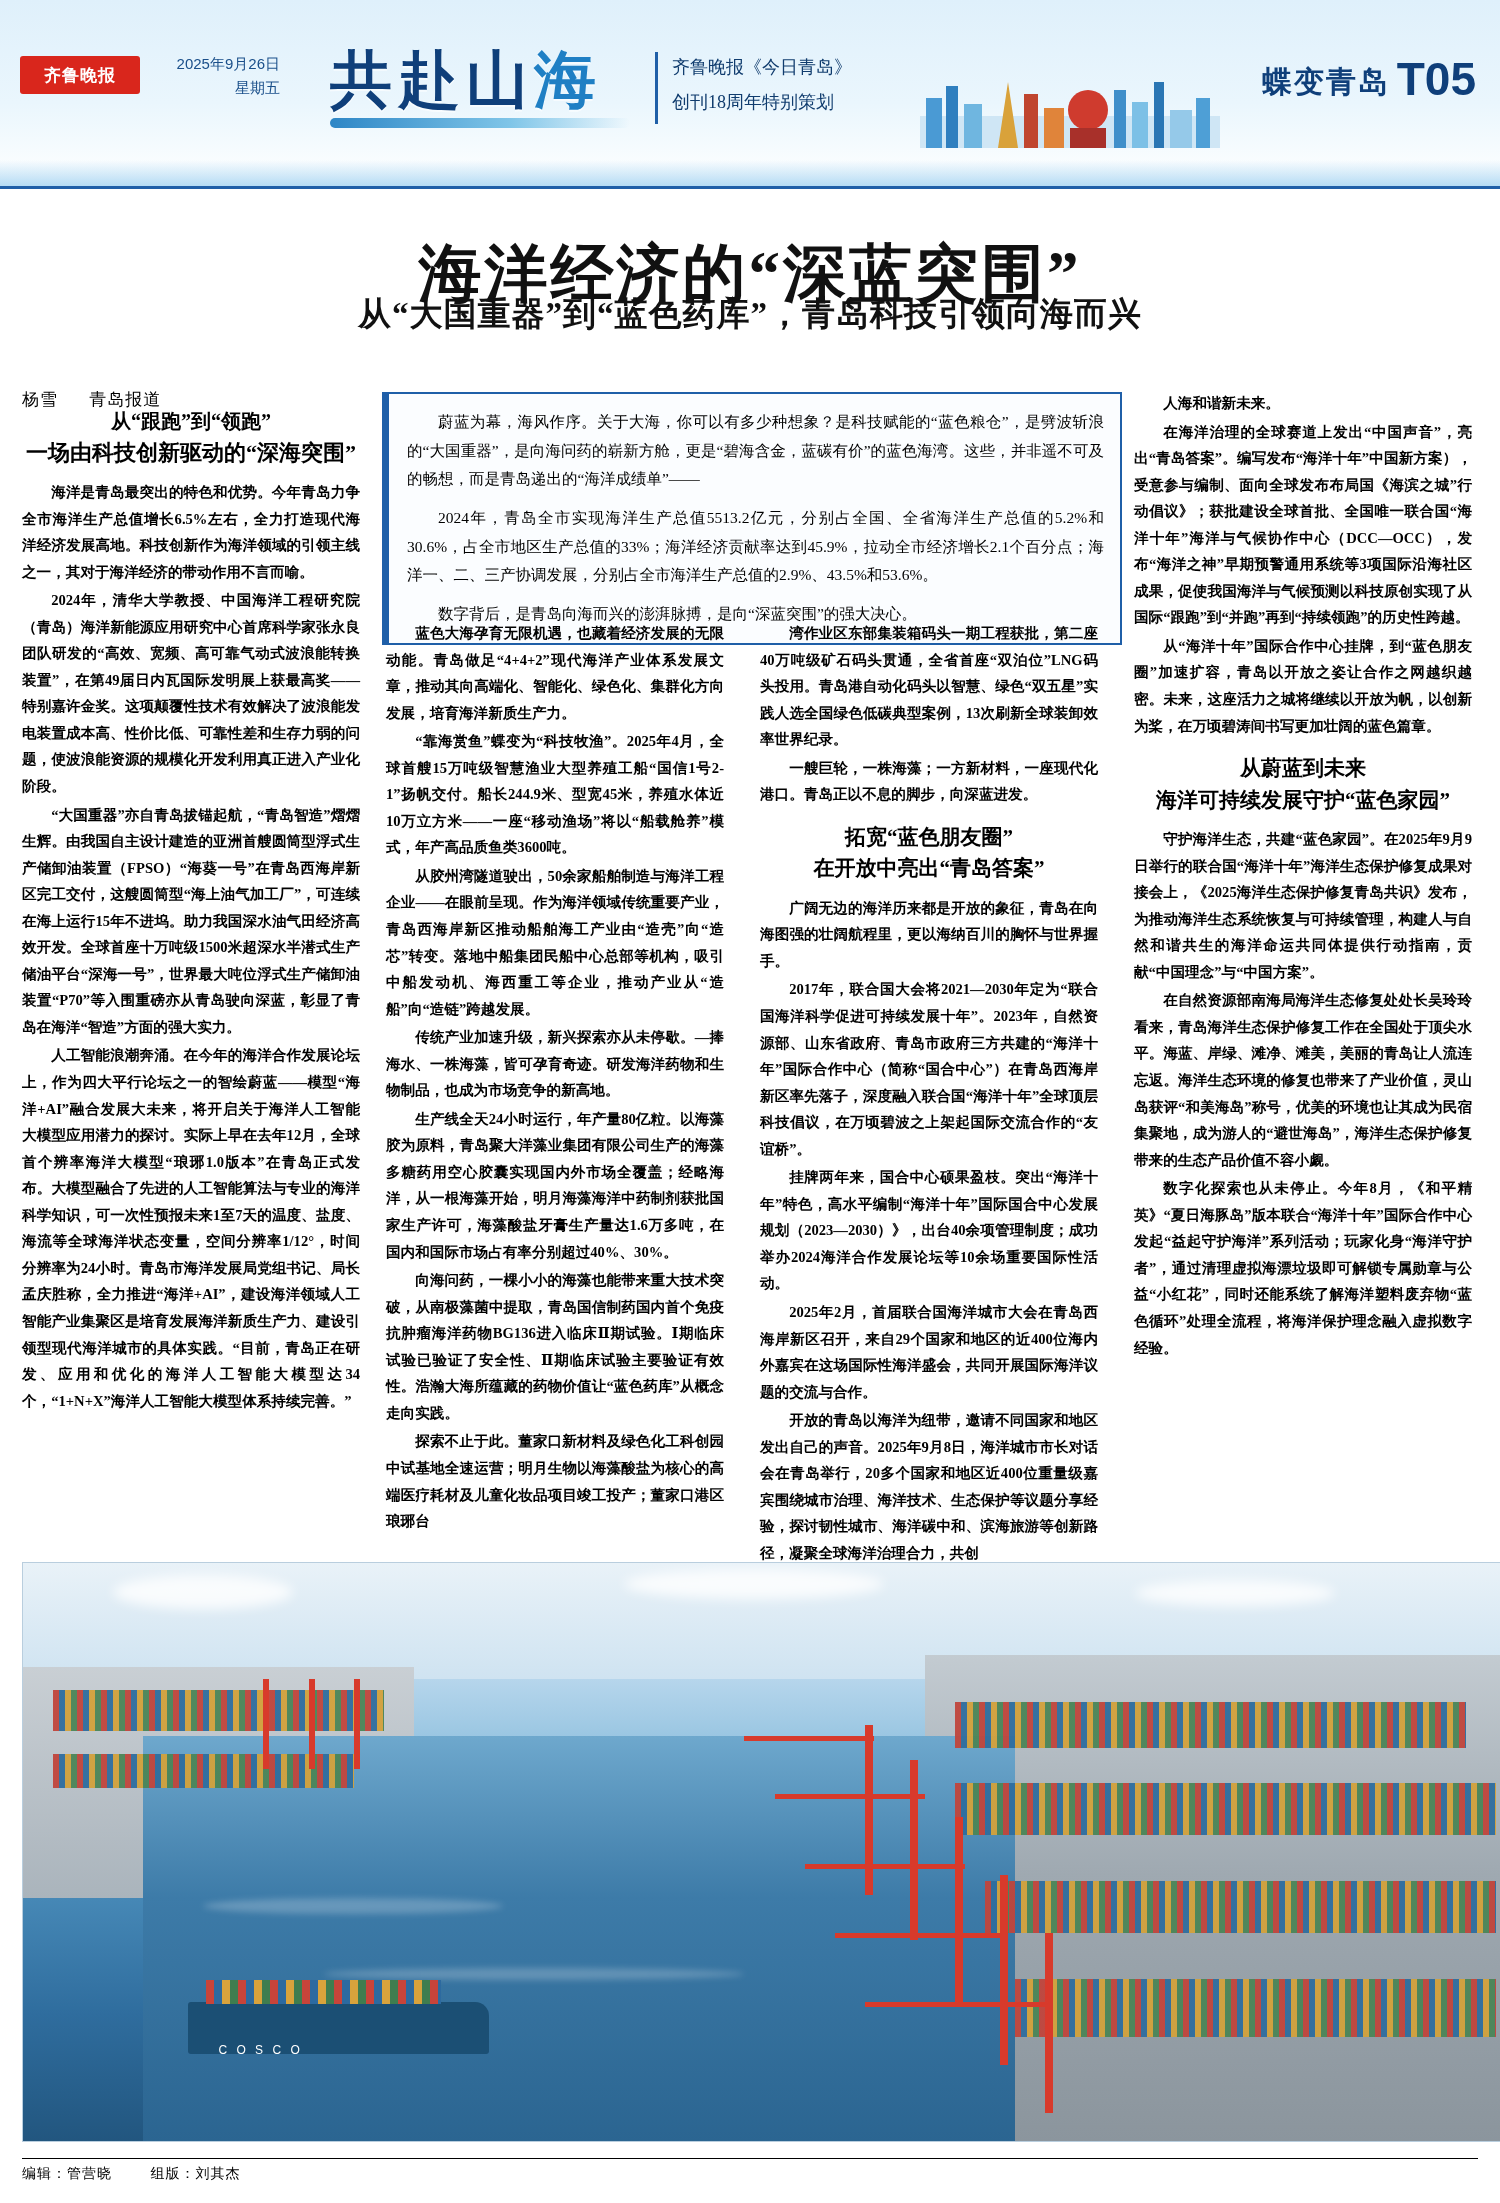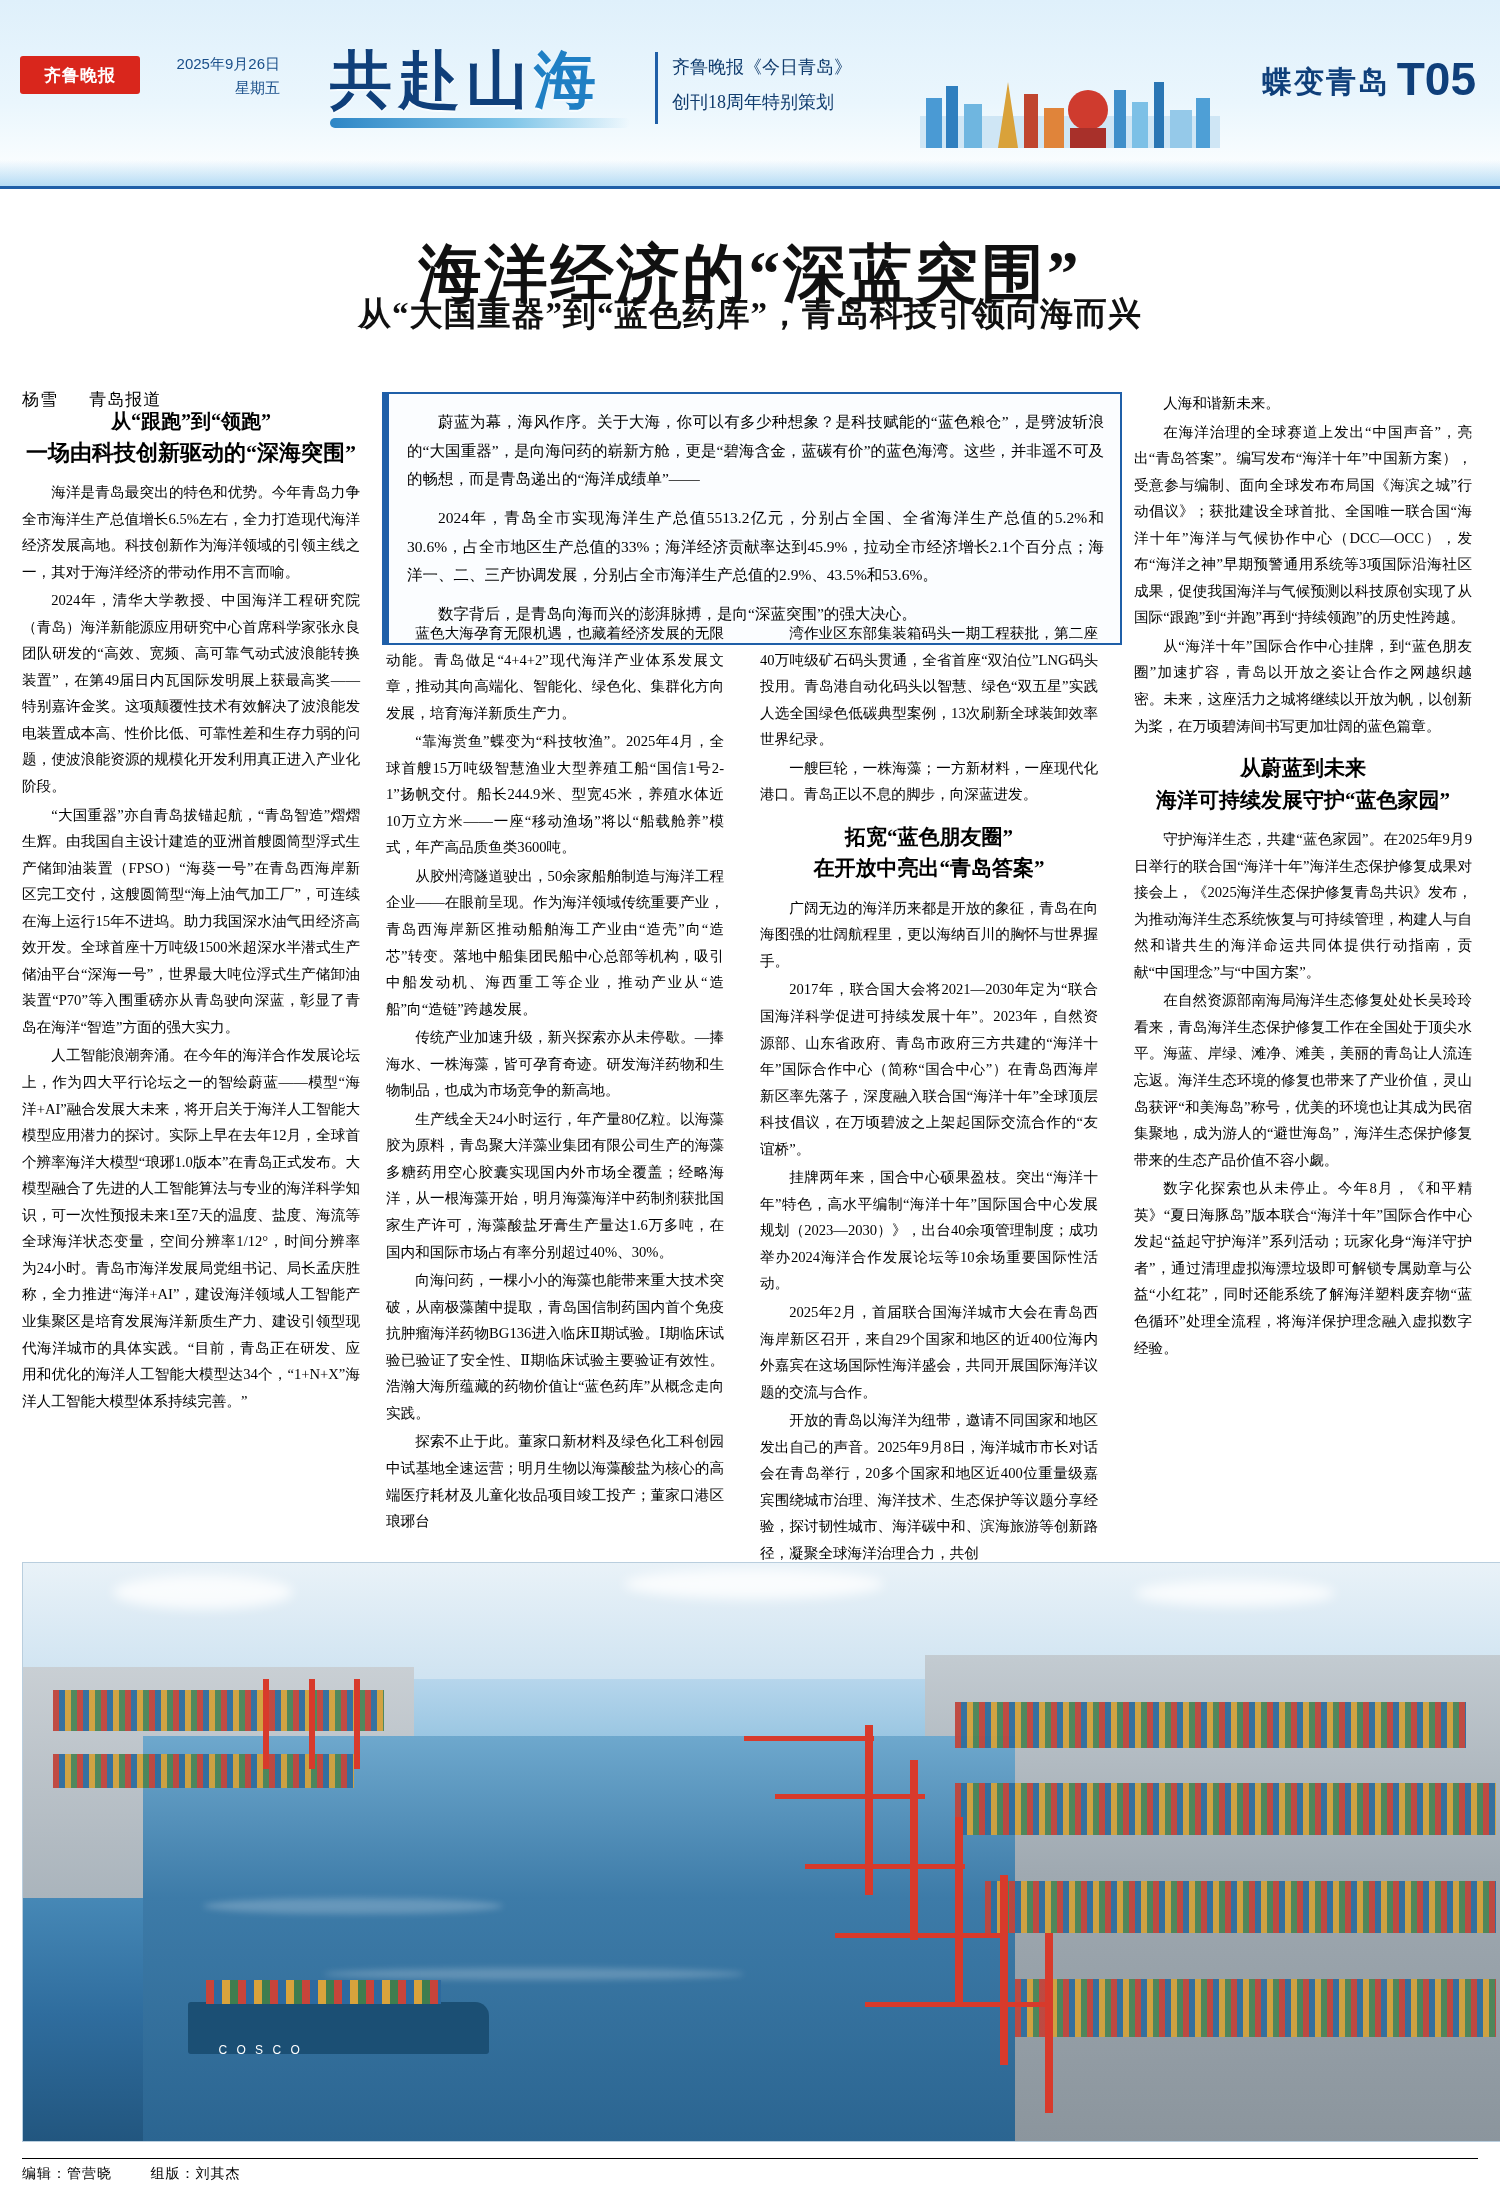--- a/index.html
+++ b/index.html
@@ -98,21 +98,21 @@
   }
   .lede p{margin:0 0 10px 0;font-size:15.5px;line-height:1.85;text-indent:2em;text-align:justify;}
   .lede p:last-child{margin-bottom:0;}
 
   
   .cols{position:absolute;left:0;top:390px;width:1500px;height:1170px;}
   .col{
     position:absolute;top:0;width:338px;
     font-size:14.6px;line-height:1.82;text-align:justify;
   }
-  .col p{margin:0 0 2px 0;text-indent:2em;}
+  .col p{margin:0 0 2px 0;text-indent:2em;font-weight:bold;}
   .col1{left:22px;}
   .col2{left:386px;top:230px;}
   .col3{left:760px;top:230px;}
   .col4{left:1134px;top:0;}
   .sec-head{
     text-align:center;font-weight:bold;line-height:1.5;margin:16px 0 10px 0;
   }
   .sec-head .l1{font-size:20px;display:block;}
   .sec-head .l2{font-size:22px;display:block;}
   .sec-head-c{

